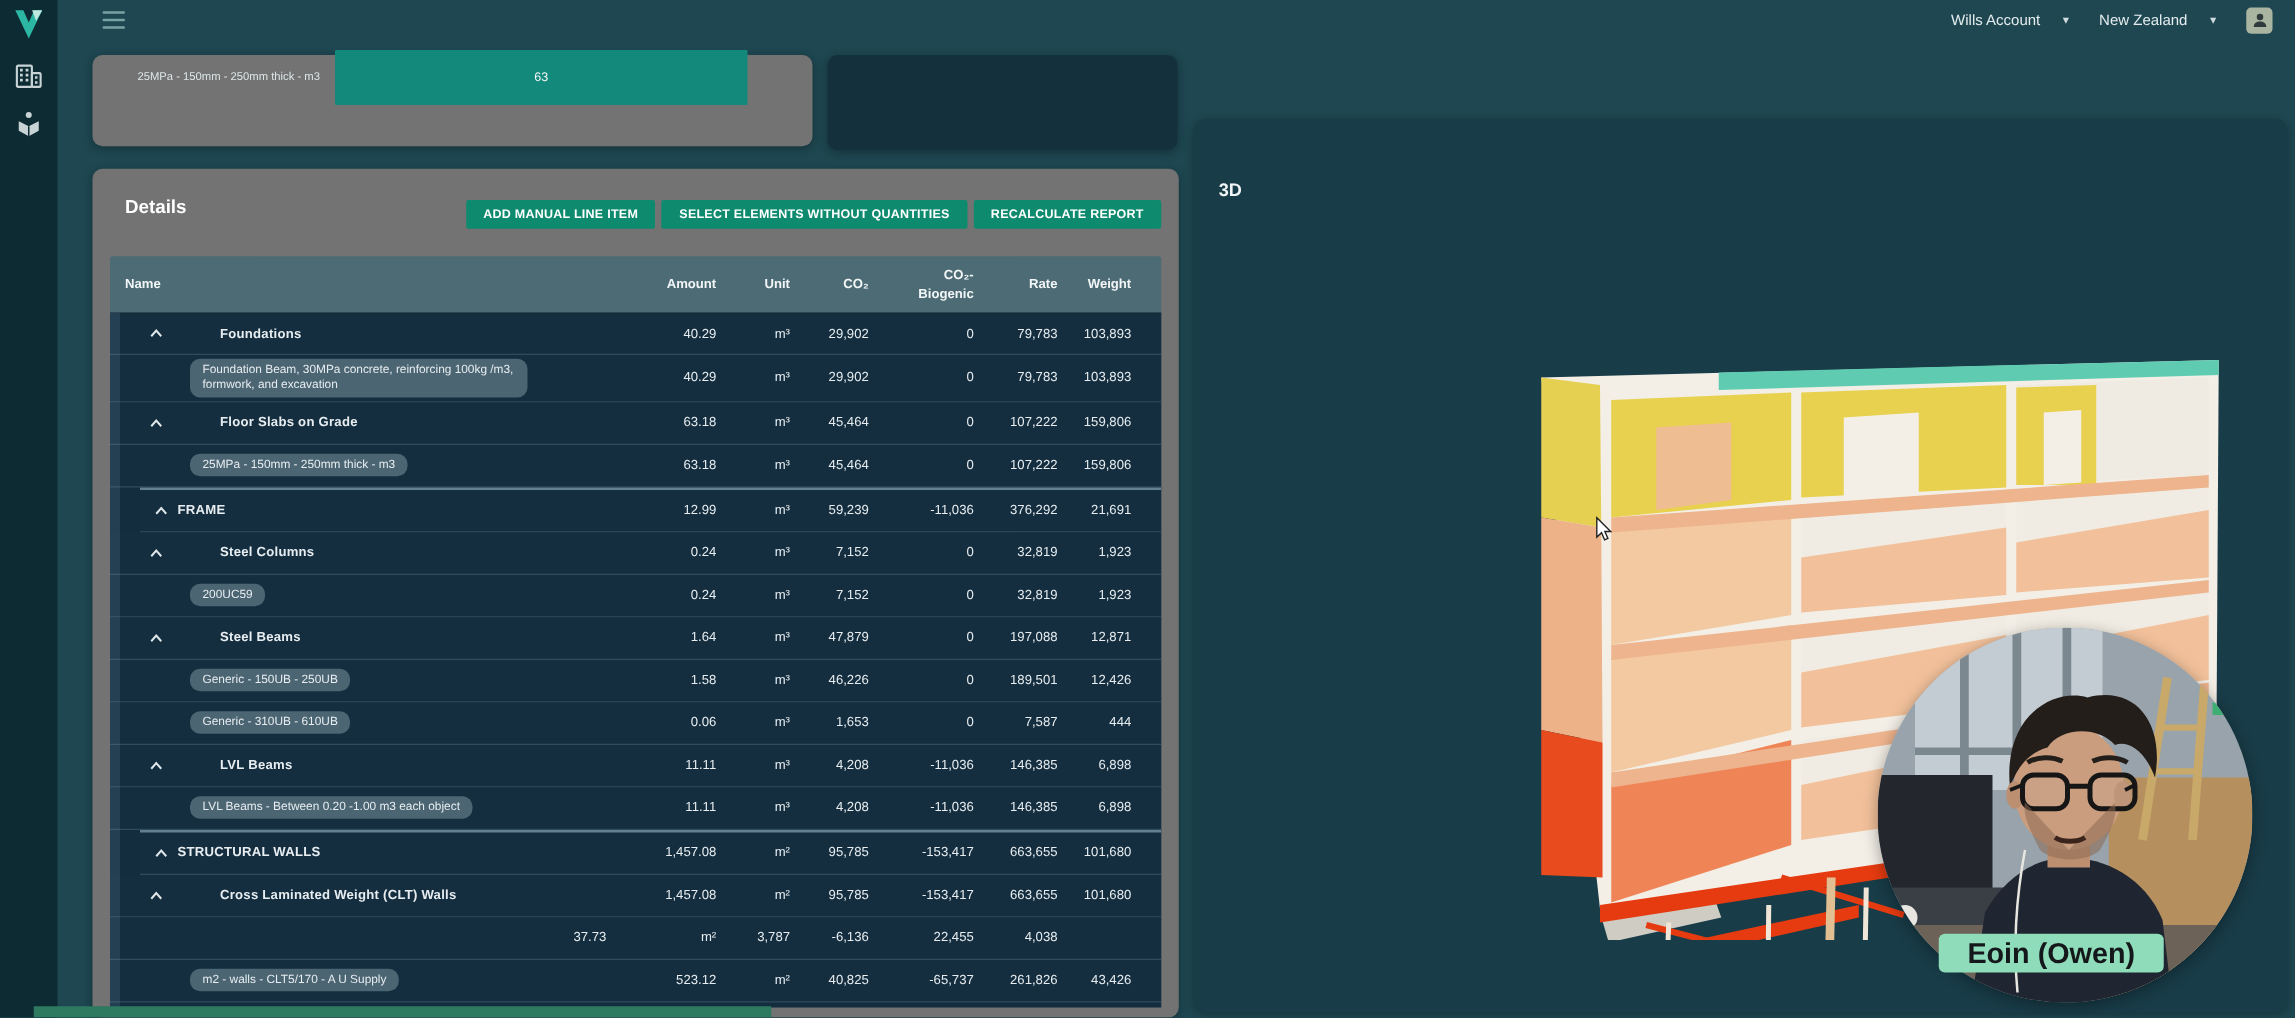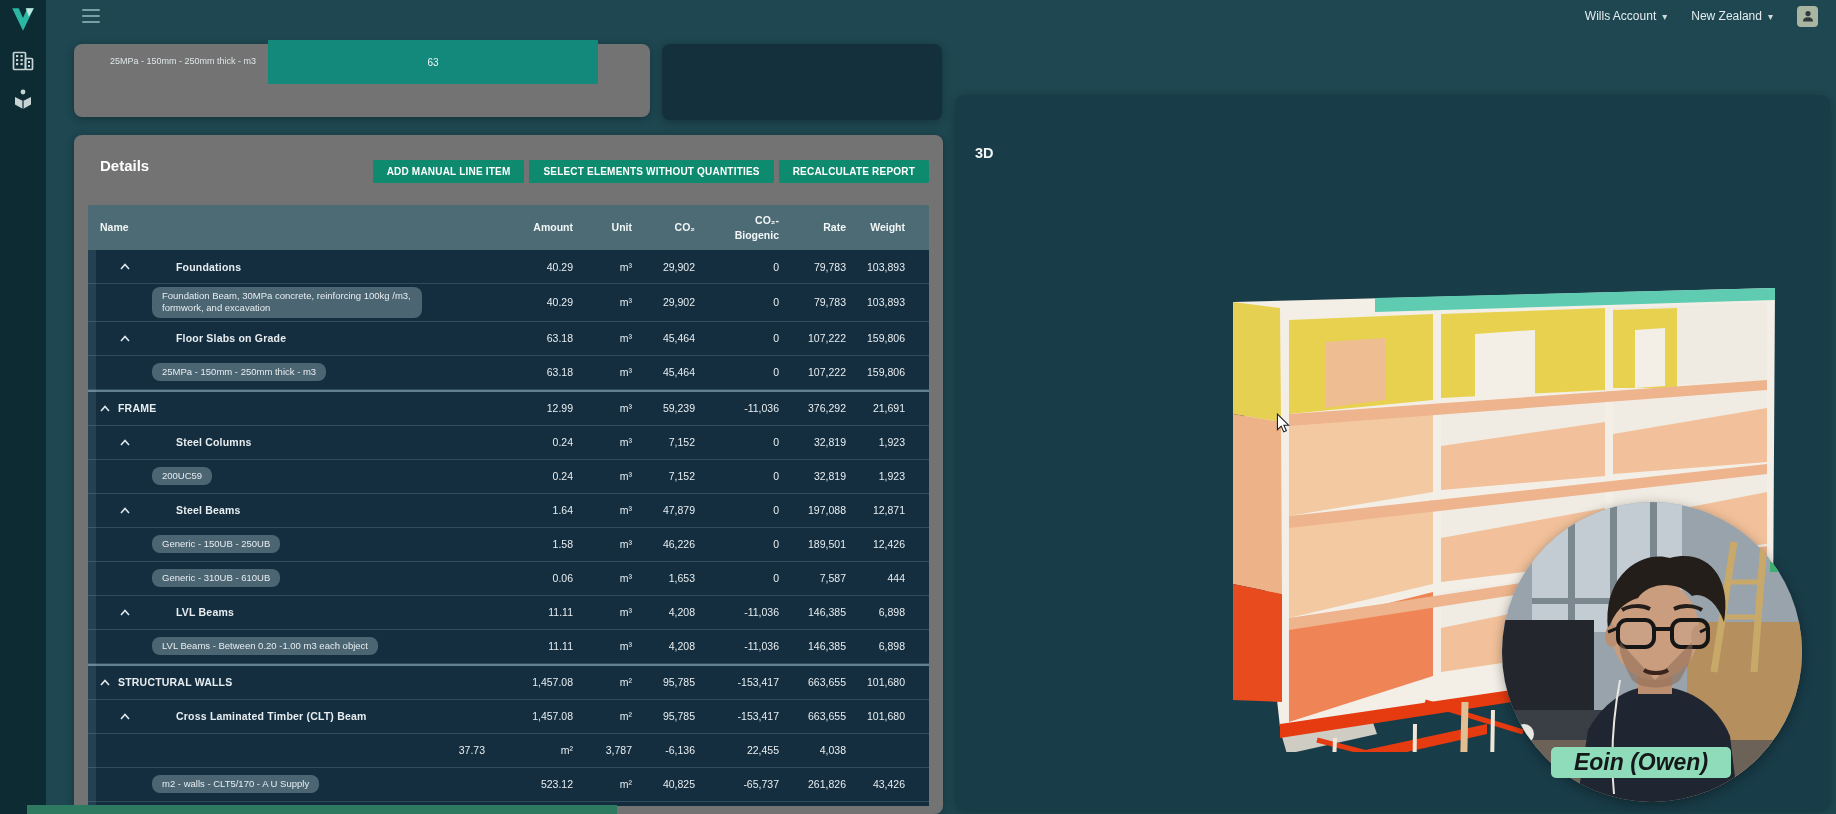--- a/index.html
+++ b/index.html
@@ -11,21 +11,21 @@
   
   .sidebar{position:absolute;left:0;top:0;width:46px;height:814px;background:#0d2b33;z-index:5;}
   .logo{position:absolute;left:8px;top:5px;width:30px;height:28px;}
   .side-icon{position:absolute;left:12px;width:22px;height:22px;opacity:.92;cursor:pointer;}
   .side-icon.b1{top:50px;} .side-icon.b2{top:88px;}
   
   .topbar{position:absolute;left:46px;top:0;right:0;height:32px;z-index:4;}
   .hamburger{position:absolute;left:36px;top:9px;width:18px;height:14px;display:flex;flex-direction:column;justify-content:space-between;cursor:pointer;}
   .hamburger span{display:block;height:2.4px;background:#77a2a4;border-radius:1px;}
   .top-right{position:absolute;right:18px;top:0;height:32px;display:flex;align-items:center;gap:24px;}
-  .tr-item{font-size:12px;color:#e4ecee;display:flex;align-items:center;gap:6px;cursor:pointer;white-space:nowrap;}
+  .tr-item{font-size:12px;color:#e4ecee;display:flex;align-items:center;gap:18px;cursor:pointer;white-space:nowrap;}
   .tr-caret{font-size:10px;color:#cfdadd;}
   .avatar{width:21px;height:21px;border-radius:4px;background:#a9b5a0;display:flex;align-items:center;justify-content:center;cursor:pointer;}
   
   .card{position:absolute;background:#737373;border-radius:8px;box-shadow:0 2px 8px rgba(0,0,0,.28);}
   .card-chart{left:74px;top:44px;width:576px;height:73px;}
   .card-empty{left:662px;top:44px;width:280px;height:76px;background:#14303c;}
   .bar-row{display:flex;align-items:center;padding-top:3px;height:30px;}
   .bar-label{flex:0 0 182px;text-align:right;font-size:9px;color:#dde6e8;padding-right:12px;line-height:1.1;}
   .hbar{width:330px;height:44px;background:#12897a;border-radius:1px;display:flex;align-items:center;justify-content:center;}
   .hbar-val{font-size:10px;color:#f2f7f7;}
@@ -39,38 +39,38 @@
   .thead{display:grid;grid-template-columns:1fr 88px 59px 63px 84px 67px 59px;
     align-items:center;background:#4c6b74;border-radius:2px 2px 0 0;height:45px;
     padding:0 24px 0 12px;font-size:10.5px;font-weight:bold;color:#f2f6f7;}
   .thead .th{text-align:right;white-space:pre-line;line-height:1.4;}
   .thead .th.name{text-align:left;}
   .tbody{position:relative;background:#132d3e;height:calc(100% - 45px);overflow:hidden;}
   .tbody::before{content:"";position:absolute;left:0;top:0;bottom:0;width:8px;background:rgba(140,180,205,.14);z-index:1;}
   .trow{display:grid;grid-template-columns:1fr 88px 59px 63px 84px 67px 59px;align-items:center;
     min-height:33px;padding:0 24px 0 12px;font-size:10.5px;color:#e7edf0;
     border-bottom:1px solid rgba(150,185,195,.22);background:#142e3f;}
-  .trow.lvl0{border-top:2px solid rgba(175,210,220,.5);}
+  .trow.lvl0{border-top:2px solid rgba(175,210,220,.5);margin-left:24px;}
   .num{text-align:right;font-size:10.5px;}
   .name-cell{display:flex;align-items:center;gap:8px;min-width:0;padding:3px 6px 3px 0;}
   .lvl1 .name-cell{padding-left:20px;gap:46px;} .lvl2 .name-cell{padding-left:34px;}
   .caret{width:10px;height:7px;flex:0 0 10px;cursor:pointer;}
   .chip-row .caret{visibility:hidden;}
   .lvl0 .name-text,.lvl1 .name-text{font-weight:bold;letter-spacing:.2px;}
   .chip-row .name-text{background:rgba(130,155,168,.5);border-radius:8px;padding:3px 10px;
     font-size:9.5px;max-width:250px;text-align:left;line-height:1.3;cursor:pointer;}
   
   .viewer{position:absolute;left:955px;top:95px;width:875px;height:715px;background:#183c48;border-radius:10px;box-shadow:0 2px 8px rgba(0,0,0,.25);}
   .viewer-title{position:absolute;left:20px;top:14px;font-size:14.5px;font-weight:bold;color:#f2f6f7;margin-top:36px;}
   .model{position:absolute;left:270px;top:177px;width:590px;height:480px;}
   .cursor{position:absolute;left:321px;top:318px;width:14px;height:20px;z-index:3;}
   
   .webcam{position:absolute;left:1502px;top:502px;width:300px;height:300px;border-radius:50%;overflow:hidden;z-index:6;box-shadow:0 3px 12px rgba(0,0,0,.35);}
   .nametag{position:absolute;left:1551px;top:747px;width:180px;height:31px;background:#8fdcba;border-radius:5px;
-    display:flex;align-items:center;justify-content:center;font-size:23px;font-weight:bold;color:#15181a;z-index:7;font-style:italic;}
+    display:flex;align-items:center;justify-content:center;font-size:23px;font-weight:bold;color:#15181a;z-index:7;}
   
   .bottom-strip{position:absolute;left:27px;top:805px;width:590px;height:9px;background:#2d7a60;z-index:8;}
 </style>
 </head>
 <body>
 
 <div class="sidebar">
   <svg class="logo" viewBox="0 0 24 26">
     <path d="M2 3 L12 24 L22 3 L16 3 L12 12 L8 3 Z" fill="#2bb7a3"></path>
     <path d="M14.5 3 L22 3 L17.5 11 Z" fill="#bfe8df"></path>
@@ -330,21 +330,21 @@
     <div class="num c-co2">95,785</div>
     <div class="num c-bio">-153,417</div>
     <div class="num c-rate">663,655</div>
     <div class="num c-weight">101,680</div>
   </div>
         <div class="trow lvl1">
     <div class="name-cell">
       <svg class="caret" viewBox="0 0 10 7">
         <path d="M1 6 L5 1.5 L9 6" stroke="#dfe7ea" stroke-width="1.6" fill="none"></path>
       </svg>
-      <span class="name-text">Cross Laminated Timber (CLT) Beam</span>
+      <span class="name-text">Cross Laminated Weight (CLT) Walls</span>
     </div>
     <div class="num c-amount">1,457.08</div>
     <div class="num c-unit">m²</div>
     <div class="num c-co2">95,785</div>
     <div class="num c-bio">-153,417</div>
     <div class="num c-rate">663,655</div>
     <div class="num c-weight">101,680</div>
   </div>
         <div class="trow lvl2 chip-row">
     <div class="num c-amount">37.73</div>

